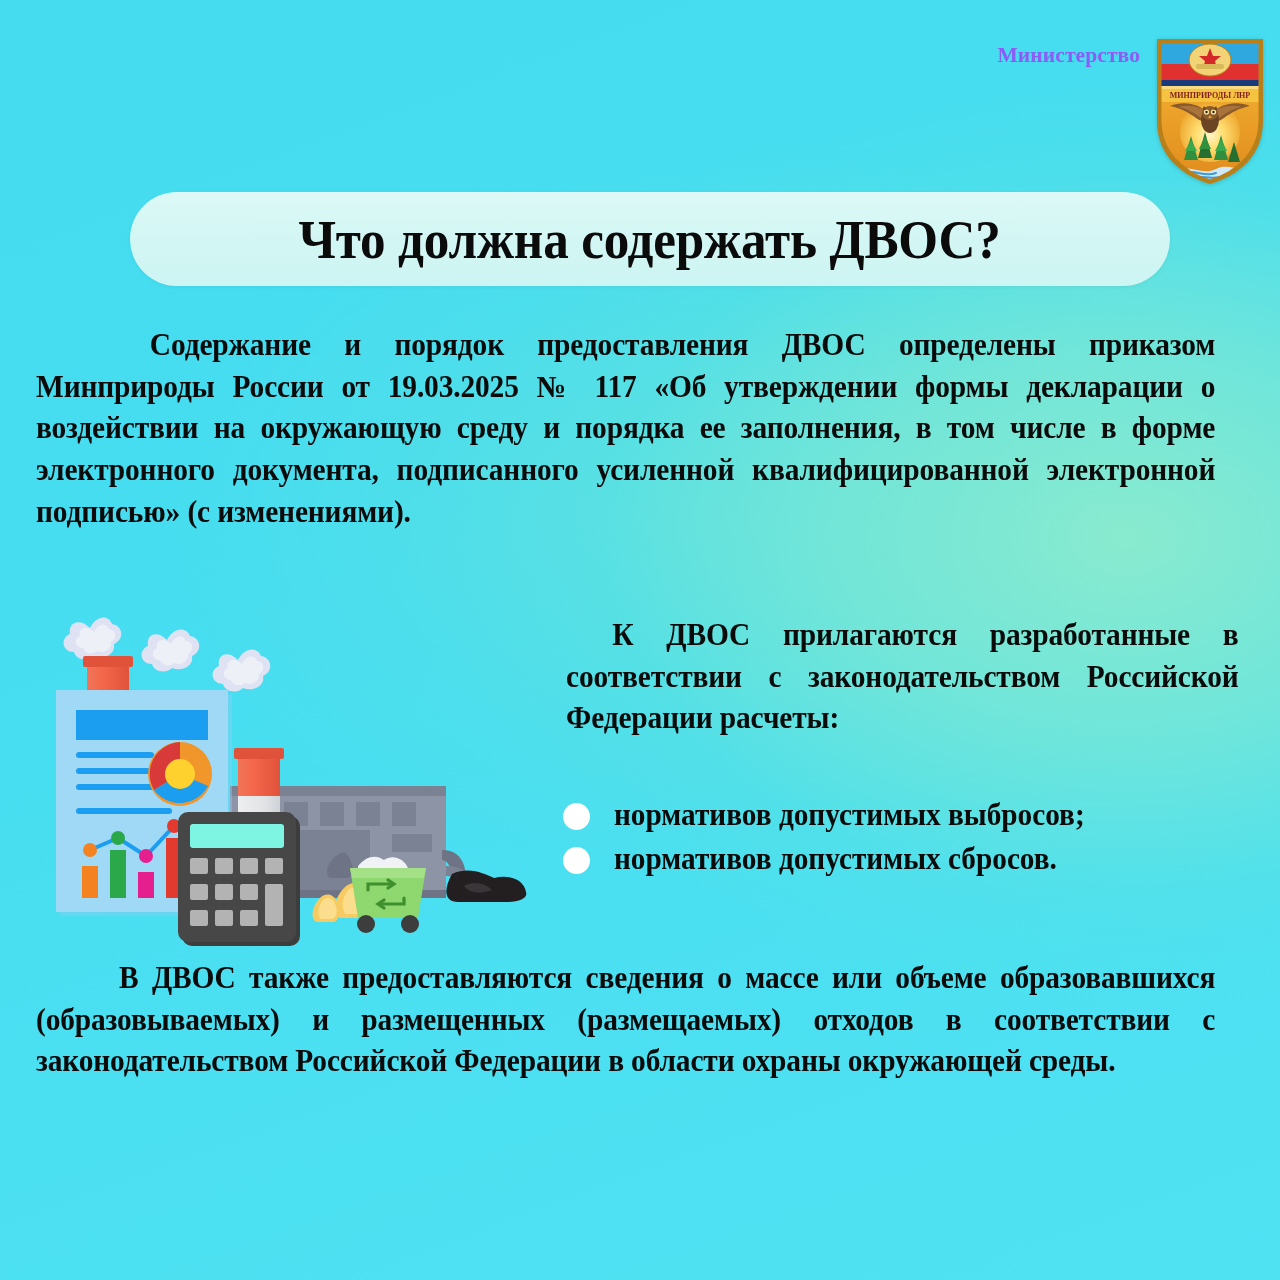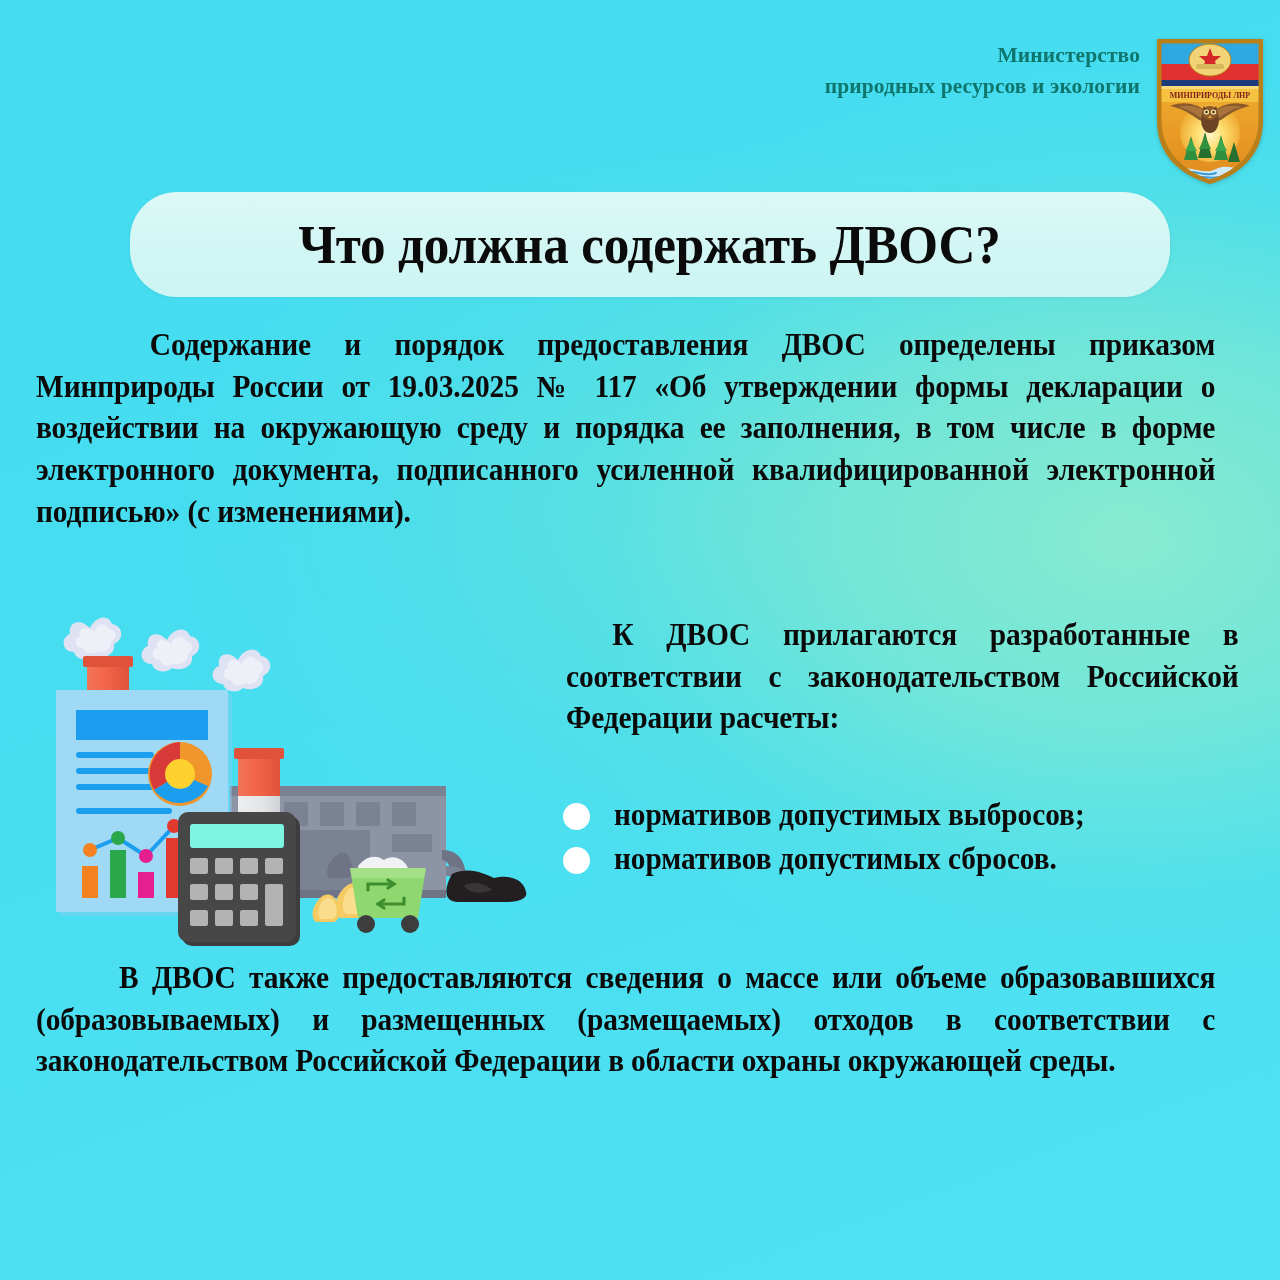--- a/index.html
+++ b/index.html
@@ -27,36 +27,36 @@
     display: flex;
     align-items: flex-start;
     gap: 14px;
   }
   .ministry-text {
     text-align: right;
     font-family: "Liberation Serif", "DejaVu Serif", serif;
     font-weight: bold;
     font-size: 21.5px;
     line-height: 1.42;
-    color: #0f766e;
+    color: #8b5cf6;
     letter-spacing: 0.1px;
     padding-top: 4px;
   }
   .ministry-text div { white-space: nowrap; }
 
   
   .emblem { width: 112px; height: 148px; position: relative; filter: drop-shadow(0 1px 2px rgba(0,0,0,0.18)); text-align: right; }
 
   
   .title-pill {
     position: absolute;
     left: 130px;
     top: 192px;
     width: 1040px;
-    height: 105px;
+    height: 94px;
     background: linear-gradient(180deg, #dcf9f6 0%, #d2f6f4 55%, #cdf5f3 100%);
     border-radius: 47px;
     display: flex;
     align-items: center;
     justify-content: center;
     box-shadow: 0 1px 4px rgba(0,0,0,0.05);
   }
   .title-text {
     font-family: "Liberation Serif", "DejaVu Serif", serif;
     font-weight: bold;
@@ -139,21 +139,20 @@
     height: 350px;
   }
 </style>
 </head>
 <body>
 
 <div class="header">
 
   <div class="ministry-text">
     <div>Министерство</div>
-    <div>природных ресурсов и экологии</div>
   </div>
 
   <div class="emblem">
     <svg viewBox="0 0 112 148" width="112" height="148" aria-hidden="true">
       <defs>
         <linearGradient id="shieldGold" x1="0" y1="0" x2="0" y2="1">
           <stop offset="0%" stop-color="#f6c341"></stop>
           <stop offset="45%" stop-color="#eda52b"></stop>
           <stop offset="100%" stop-color="#e08b1d"></stop>
         </linearGradient>

